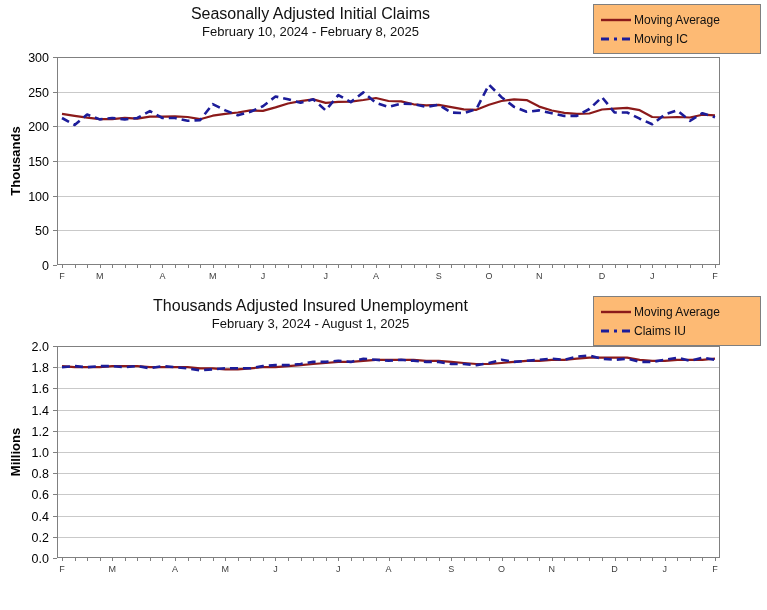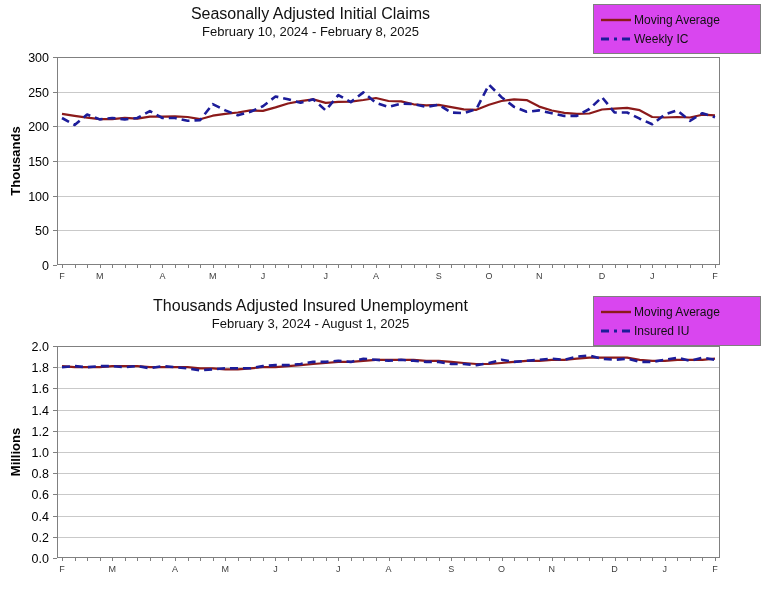--- a/index.html
+++ b/index.html
@@ -1,21 +1,21 @@
 <!DOCTYPE html>
 <html><head>
 <meta charset="utf-8">
 <style>
   html,body{margin:0;padding:0;background:#ffffff;}
   body{width:767px;height:610px;position:relative;overflow:hidden;
        font-family:"Liberation Sans","DejaVu Sans",sans-serif;color:#000;}
   .chart{position:absolute;left:0;width:621px;}
   .chart-title{position:absolute;left:0;right:0;text-align:center;font-size:16px;color:#111;}
   .chart-subtitle{position:absolute;left:0;right:0;text-align:center;font-size:13px;color:#111;}
-  .legend{position:absolute;width:168px;background:#d946ef;border:1px solid #7f7f7f;
+  .legend{position:absolute;width:168px;background:#fdba74;border:1px solid #7f7f7f;
           padding:5px 6px;box-sizing:border-box;}
   .legend-item{display:flex;align-items:center;height:19px;}
   .legend-label{font-size:12px;color:#111;margin-left:2px;white-space:nowrap;}
   .y-title{position:absolute;font-size:13px;font-weight:bold;white-space:nowrap;
            transform:translate(-50%,-50%) rotate(-90deg);}
   svg.plot{position:absolute;left:0;top:0;}
   text{font-family:"Liberation Sans","DejaVu Sans",sans-serif;}
 </style>
 </head>
 <body>
@@ -28,21 +28,21 @@
     <div class="legend-item">
       <svg width="32" height="10">
         <line class="solidline" x1="1" y1="5" x2="31" y2="5" stroke-width="2.4" stroke="#8B1A1A"></line>
       </svg>
       <span class="legend-label">Moving Average</span>
     </div>
     <div class="legend-item">
       <svg width="32" height="10">
         <line class="dashline" x1="1" y1="5" x2="31" y2="5" stroke-width="2.8" stroke-dasharray="8 5 3 5" stroke="#1C1C99"></line>
       </svg>
-      <span class="legend-label">Weekly IC</span>
+      <span class="legend-label">Moving IC</span>
     </div>
   </div>
 
   <div class="y-title" style="left:15px;top:161px;">Thousands</div>
 
   <svg class="plot" width="767" height="292">
       <rect x="57" y="57" width="663" height="208" fill="#FFFFFF"></rect>
       <line x1="53" y1="265.5" x2="57" y2="265.5" stroke="#808080" stroke-width="1" shape-rendering="crispEdges"></line>
       <text x="49" y="269.5" text-anchor="end" font-size="12.5" fill="#000000">0</text>
       <line x1="57" y1="230.5" x2="720" y2="230.5" stroke="#C9C9C9" stroke-width="1" shape-rendering="crispEdges"></line>
@@ -142,21 +142,21 @@
     <div class="legend-item">
       <svg width="32" height="10">
         <line class="solidline" x1="1" y1="5" x2="31" y2="5" stroke-width="2.4" stroke="#8B1A1A"></line>
       </svg>
       <span class="legend-label">Moving Average</span>
     </div>
     <div class="legend-item">
       <svg width="32" height="10">
         <line class="dashline" x1="1" y1="5" x2="31" y2="5" stroke-width="2.8" stroke-dasharray="8 5 3 5" stroke="#1C1C99"></line>
       </svg>
-      <span class="legend-label">Insured IU</span>
+      <span class="legend-label">Claims IU</span>
     </div>
   </div>
 
   <div class="y-title" style="left:15px;top:159px;">Millions</div>
 
   <svg class="plot" width="767" height="317">
       <rect x="57" y="53" width="663" height="212" fill="#FFFFFF"></rect>
       <line x1="53" y1="265.5" x2="57" y2="265.5" stroke="#808080" stroke-width="1" shape-rendering="crispEdges"></line>
       <text x="49" y="269.5" text-anchor="end" font-size="12.5" fill="#000000">0.0</text>
       <line x1="57" y1="244.5" x2="720" y2="244.5" stroke="#C9C9C9" stroke-width="1" shape-rendering="crispEdges"></line>

